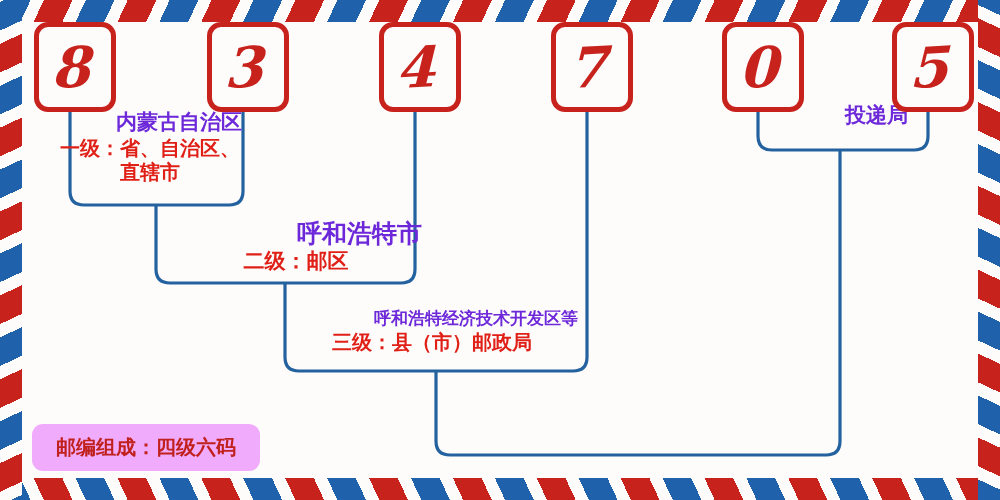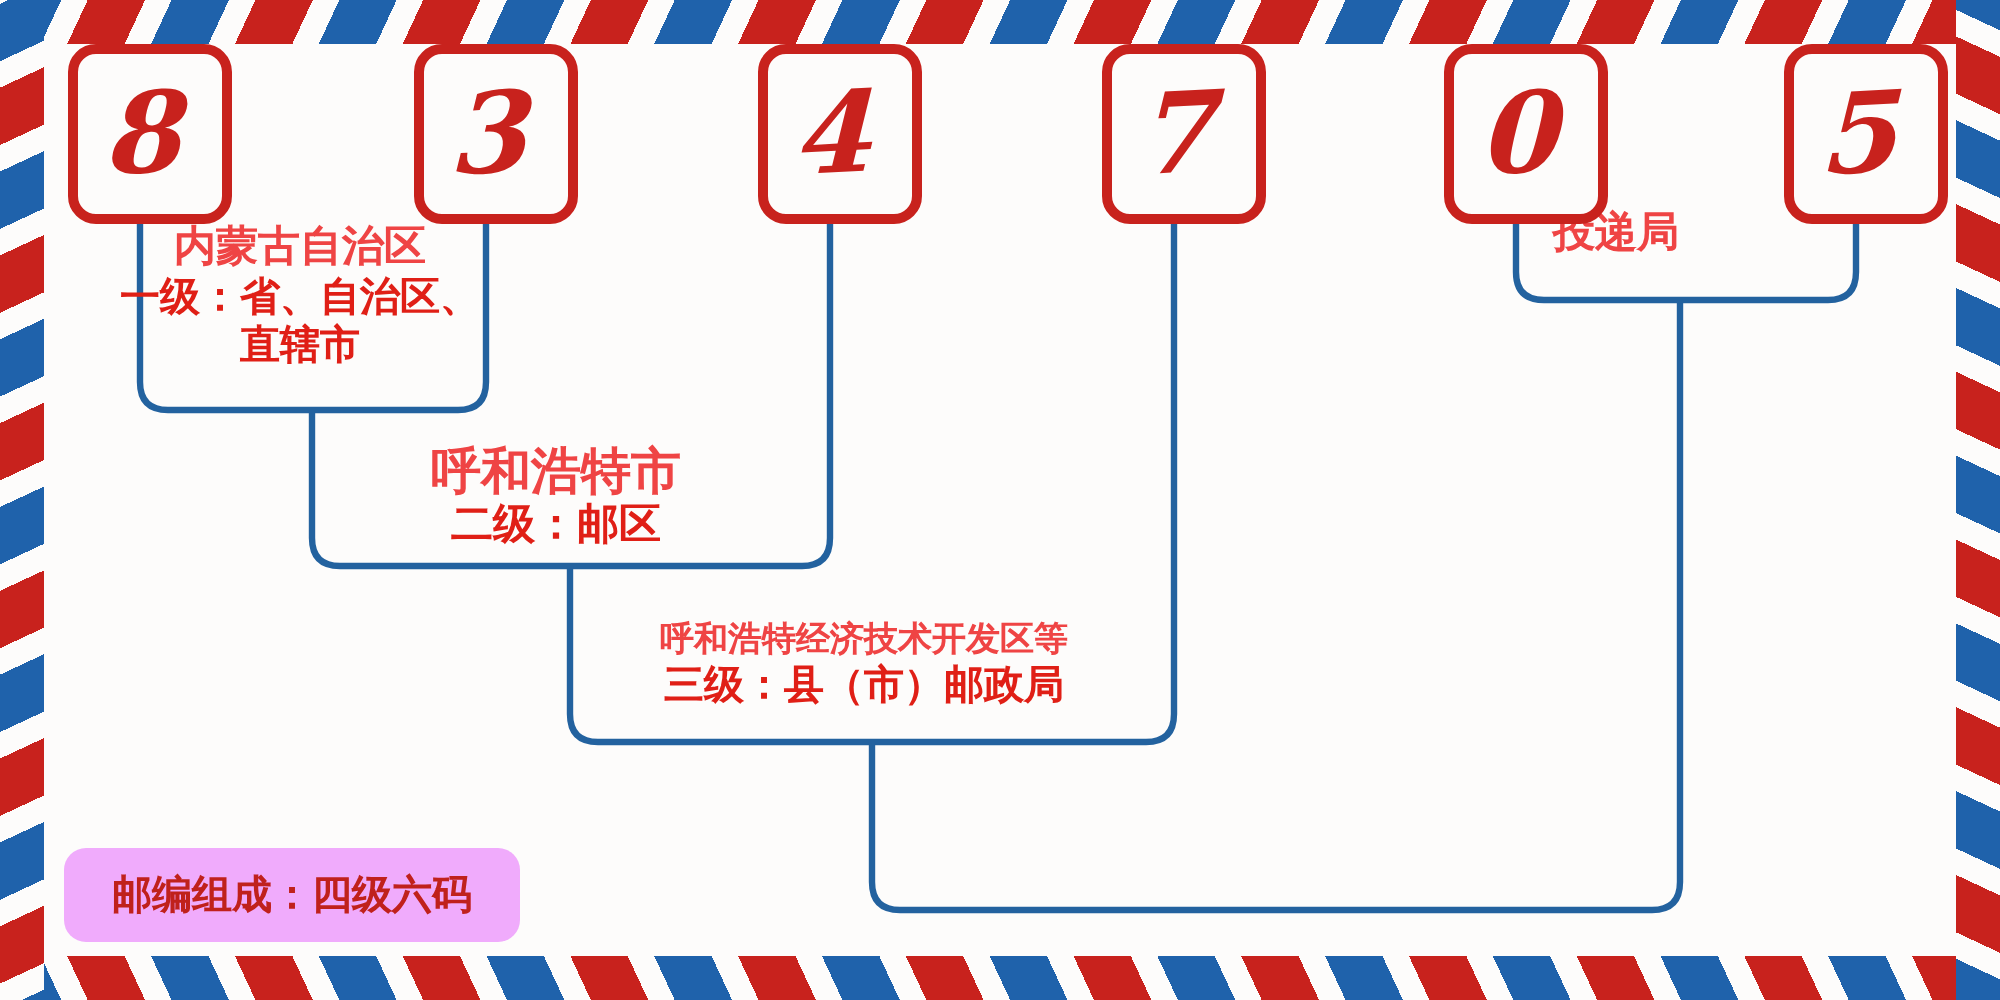--- a/index.html
+++ b/index.html
@@ -67,39 +67,40 @@
     font-family:"DejaVu Serif",serif;
     font-weight:bold;font-style:italic;
     font-size:56px;line-height:1;
     transform:skewX(-6deg) rotate(-3deg);
     letter-spacing:0;
   }
 
   
   .note{position:absolute;z-index:3;text-align:center;line-height:1.12;}
   .note .name{
-    color:#ef4444;font-weight:bold;
-    font-family:Liberation Sans, sans-serif;
+    color:#6d28d9;font-weight:bold;
+    font-family:Liberation Mono, monospace;
     white-space:nowrap;
+    text-align:right;
   }
   .note .level{
     color:#e01f16;font-weight:bold;
     font-family:"DejaVu Sans","Liberation Sans",sans-serif;
     white-space:nowrap;
   }
   .note .level.wrap{white-space:normal;}
 
   
   #note-1{left:58px;top:112px;width:184px;}
   #note-1 .name{font-size:21px;}
   #note-1 .level{font-size:20px;line-height:1.2;}
 
-  #note-2{left:152px;top:222px;width:252px;}
+  #note-2{left:170px;top:222px;width:252px;}
   #note-2 .name{font-size:25px;}
-  #note-2 .level{font-size:21px;margin-top:1px;}
+  #note-2 .level{font-size:21px;margin-top:1px;font-family:Liberation Mono, monospace;}
 
   #note-3{left:286px;top:310px;width:292px;}
   #note-3 .name{font-size:17px;}
   #note-3 .level{font-size:20px;margin-top:2px;}
 
   #note-4{left:450px;top:388px;width:380px;}
   #note-4 .name{font-size:21px;}
   #note-4 .level{font-size:22px;margin-top:2px;}
 
   #note-5{left:708px;top:105px;width:200px;}

